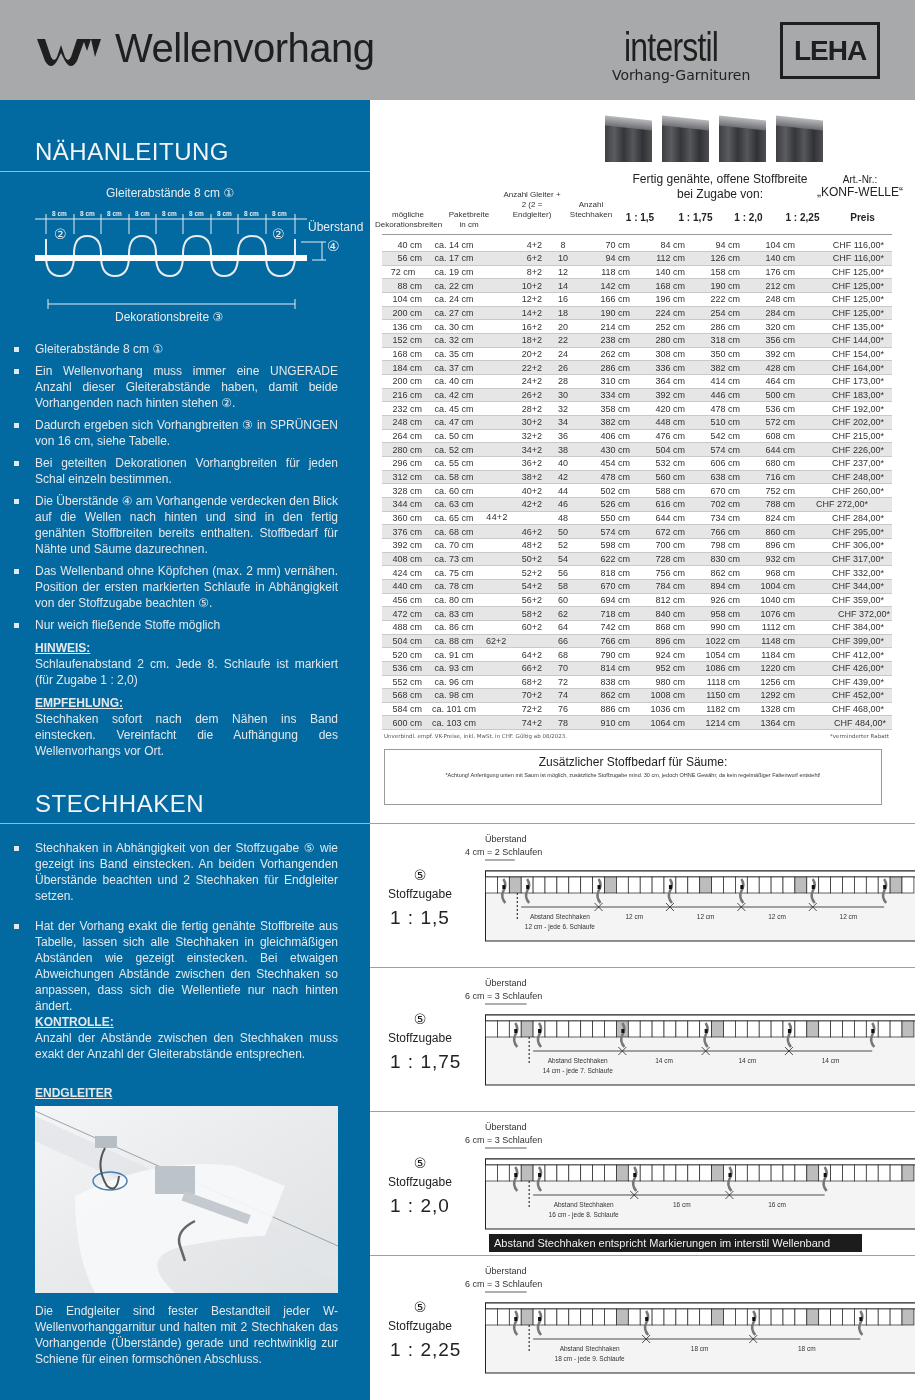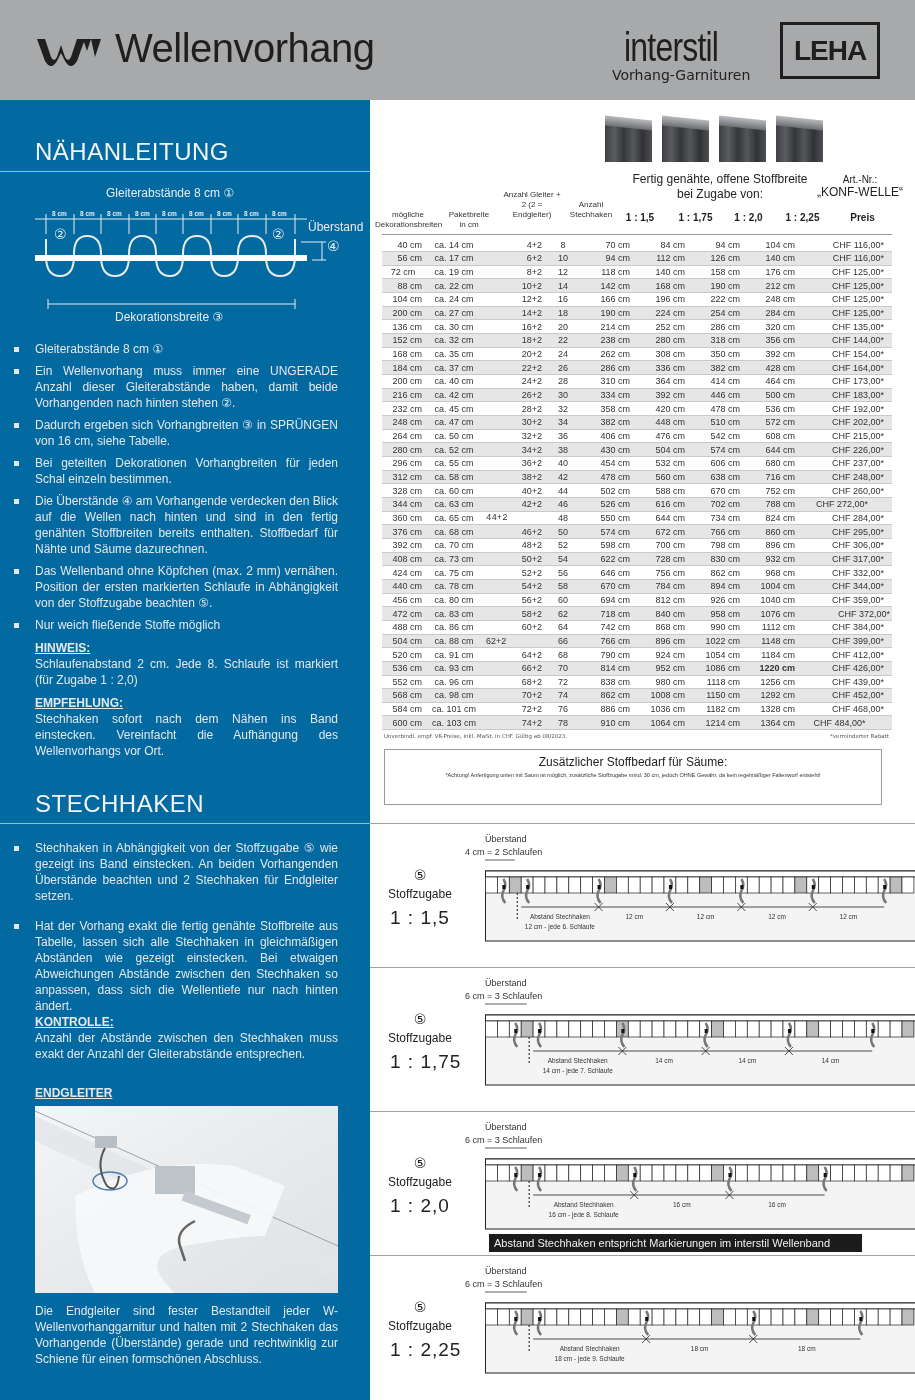--- a/index.html
+++ b/index.html
@@ -486,21 +486,21 @@
           <td style="text-align: right;">728 cm</td>
           <td style="text-align: right;">830 cm</td>
           <td style="text-align: right;">932 cm</td>
           <td style="text-align: right; padding-right: 8px;">CHF 317,00*</td>
         </tr>
         <tr>
           <td style="text-align: right;">424 cm</td>
           <td style="text-align: center;">ca. 75 cm</td>
           <td style="text-align: right;">52+2</td>
           <td style="text-align: center;">56</td>
-          <td style="text-align: right;">646 cm</td>
+          <td style="text-align: right;">818 cm</td>
           <td style="text-align: right;">756 cm</td>
           <td style="text-align: right;">862 cm</td>
           <td style="text-align: right;">968 cm</td>
           <td style="text-align: right; padding-right: 8px;">CHF 332,00*</td>
         </tr>
         <tr>
           <td style="text-align: right;">440 cm</td>
           <td style="text-align: center;">ca. 78 cm</td>
           <td style="text-align: right;">54+2</td>
           <td style="text-align: center;">58</td>
@@ -566,21 +566,21 @@
           <td style="text-align: right; padding-right: 8px;">CHF 412,00*</td>
         </tr>
         <tr>
           <td style="text-align: right;">536 cm</td>
           <td style="text-align: center;">ca. 93 cm</td>
           <td style="text-align: right;">66+2</td>
           <td style="text-align: center;">70</td>
           <td style="text-align: right;">814 cm</td>
           <td style="text-align: right;">952 cm</td>
           <td style="text-align: right;">1086 cm</td>
-          <td style="text-align: right; font-weight: bold;">1220 cm</td>
+          <td style="text-align: right;">1220 cm</td>
           <td style="text-align: right; padding-right: 8px;">CHF 426,00*</td>
         </tr>
         <tr>
           <td style="text-align: right;">552 cm</td>
           <td style="text-align: center;">ca. 96 cm</td>
           <td style="text-align: right;">68+2</td>
           <td style="text-align: center;">72</td>
           <td style="text-align: right;">838 cm</td>
           <td style="text-align: right;">980 cm</td>
           <td style="text-align: right;">1118 cm</td>
@@ -611,21 +611,21 @@
         </tr>
         <tr>
           <td style="text-align: right;">600 cm</td>
           <td style="text-align: center;">ca. 103 cm</td>
           <td style="text-align: right;">74+2</td>
           <td style="text-align: center;">78</td>
           <td style="text-align: right;">910 cm</td>
           <td style="text-align: right;">1064 cm</td>
           <td style="text-align: right;">1214 cm</td>
           <td style="text-align: right;">1364 cm</td>
-          <td style="text-align: center; padding-right: 12px;">CHF 484,00*</td>
+          <td style="text-align: right; padding-right: 6px;">CHF 484,00*</td>
         </tr>
       </tbody>
   </table>
 
   <div class="foot-l">Unverbindl. empf. VK-Preise, inkl. MwSt. in CHF. Gültig ab 08/2023.</div>
   <div class="foot-r">*verminderter Rabatt</div>
 
   <div class="saum-box">
     <div class="saum-title">Zusätzlicher Stoffbedarf für Säume:</div>
     <div class="saum-note">*Achtung! Anfertigung unten mit Saum ist möglich, zusätzliche Stoffzugabe mind. 30 cm, jedoch OHNE Gewähr, da kein regelmäßiger Faltenwurf entsteht!</div>

